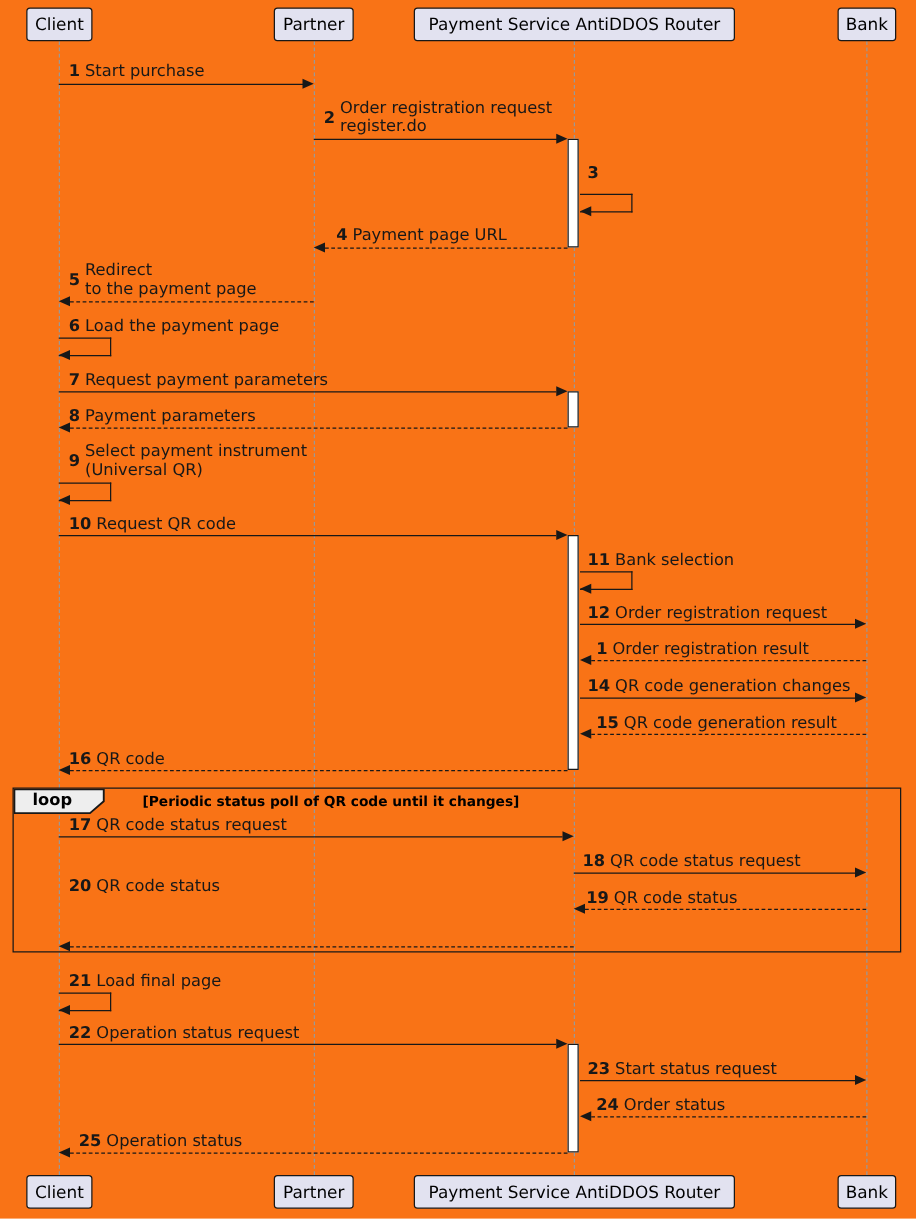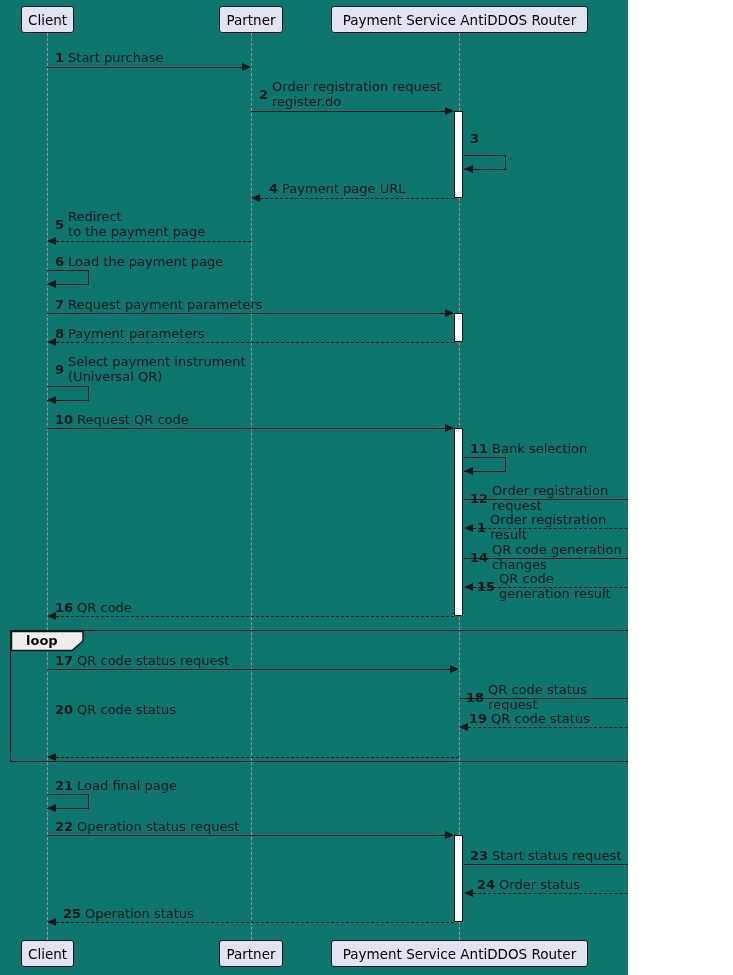--- a/index.html
+++ b/index.html
@@ -1,16 +1,16 @@
 <!DOCTYPE html>
 <html><head>
 <meta charset="utf-8">
 <style>
   html,body{margin:0;padding:0;background:#ffffff;}
-  .diagram{position:relative;width:628px;height:975px;background:#0f766e;
+  .diagram{position:relative;width:733px;height:975px;background:#f97316;
     font-family:"DejaVu Sans","Liberation Sans",sans-serif;color:#181818;overflow:hidden;}
   .life{position:absolute;top:33px;height:907px;width:0;border-left:1px dashed #999999;}
   .pbox{position:absolute;height:27px;background:#E2E2F0;border:1px solid #181818;border-radius:3px;
     display:flex;align-items:center;justify-content:center;font-size:13.5px;color:#000;box-sizing:border-box;}
   .act{position:absolute;left:454px;width:9px;background:#ffffff;border:1px solid #181818;box-sizing:border-box;}
   .line{position:absolute;height:0;border-top:1px solid #181818;}
   .line.dashed{border-top-style:dashed;}
   .head{position:absolute;width:0;height:0;border-top:4px solid transparent;border-bottom:4px solid transparent;}
   .head.hr{border-left:9px solid #181818;}
   .head.hl{border-right:9px solid #181818;}
@@ -49,20 +49,21 @@
   <div class="act" style="top:111px;height:87px"></div>
   <div class="act" style="top:313px;height:29px"></div>
   <div class="act" style="top:428px;height:188px"></div>
   <div class="act" style="top:835px;height:87px"></div>
 
   <div class="loopframe"></div>
   <svg class="looptag" width="76" height="21">
     <polygon points="0.5,0.5 72,0.5 72,10 61,19.5 0.5,19.5" fill="#EEEEEE" stroke="#181818" stroke-width="1.5"></polygon>
   </svg>
   <div class="looptext">loop</div>
+  <div class="loopcond">[Periodic status poll of QR code until it changes]</div>
 
   <div>
     <div class="line" style="left:47px;top:67px;width:196px"></div>
     <div class="head hr" style="left:242px;top:63px"></div>
     <div class="lbl" style="left:55px;top:50px">
         <span class="num">1</span>
         <span class="txt">Start purchase</span>
       </div>
   </div>
 

